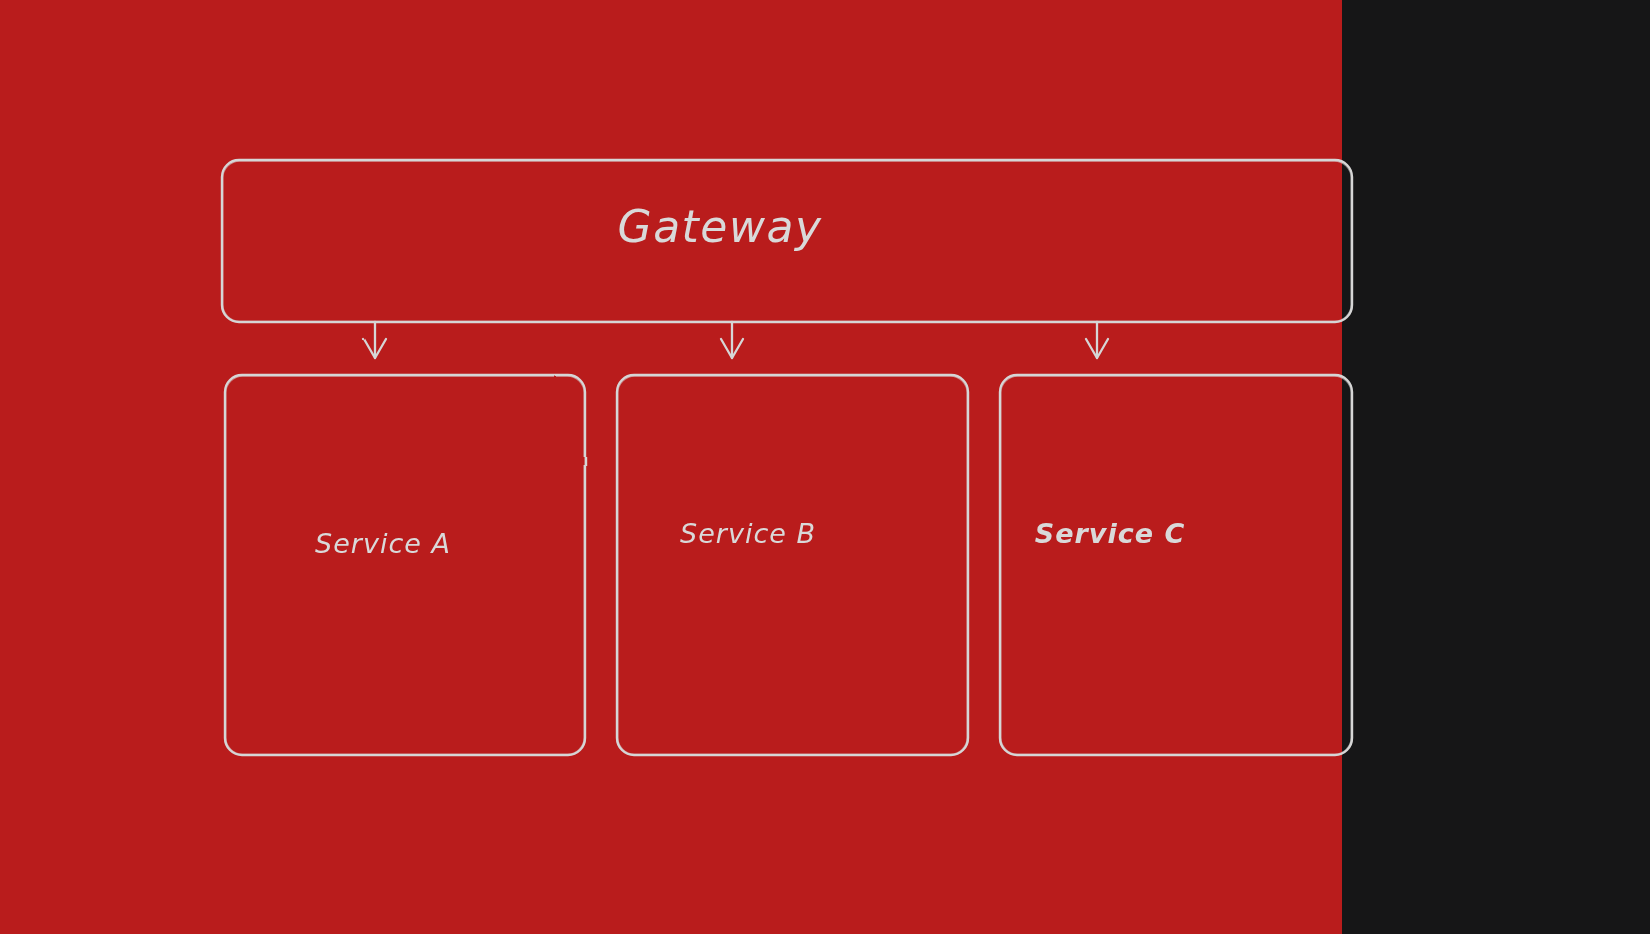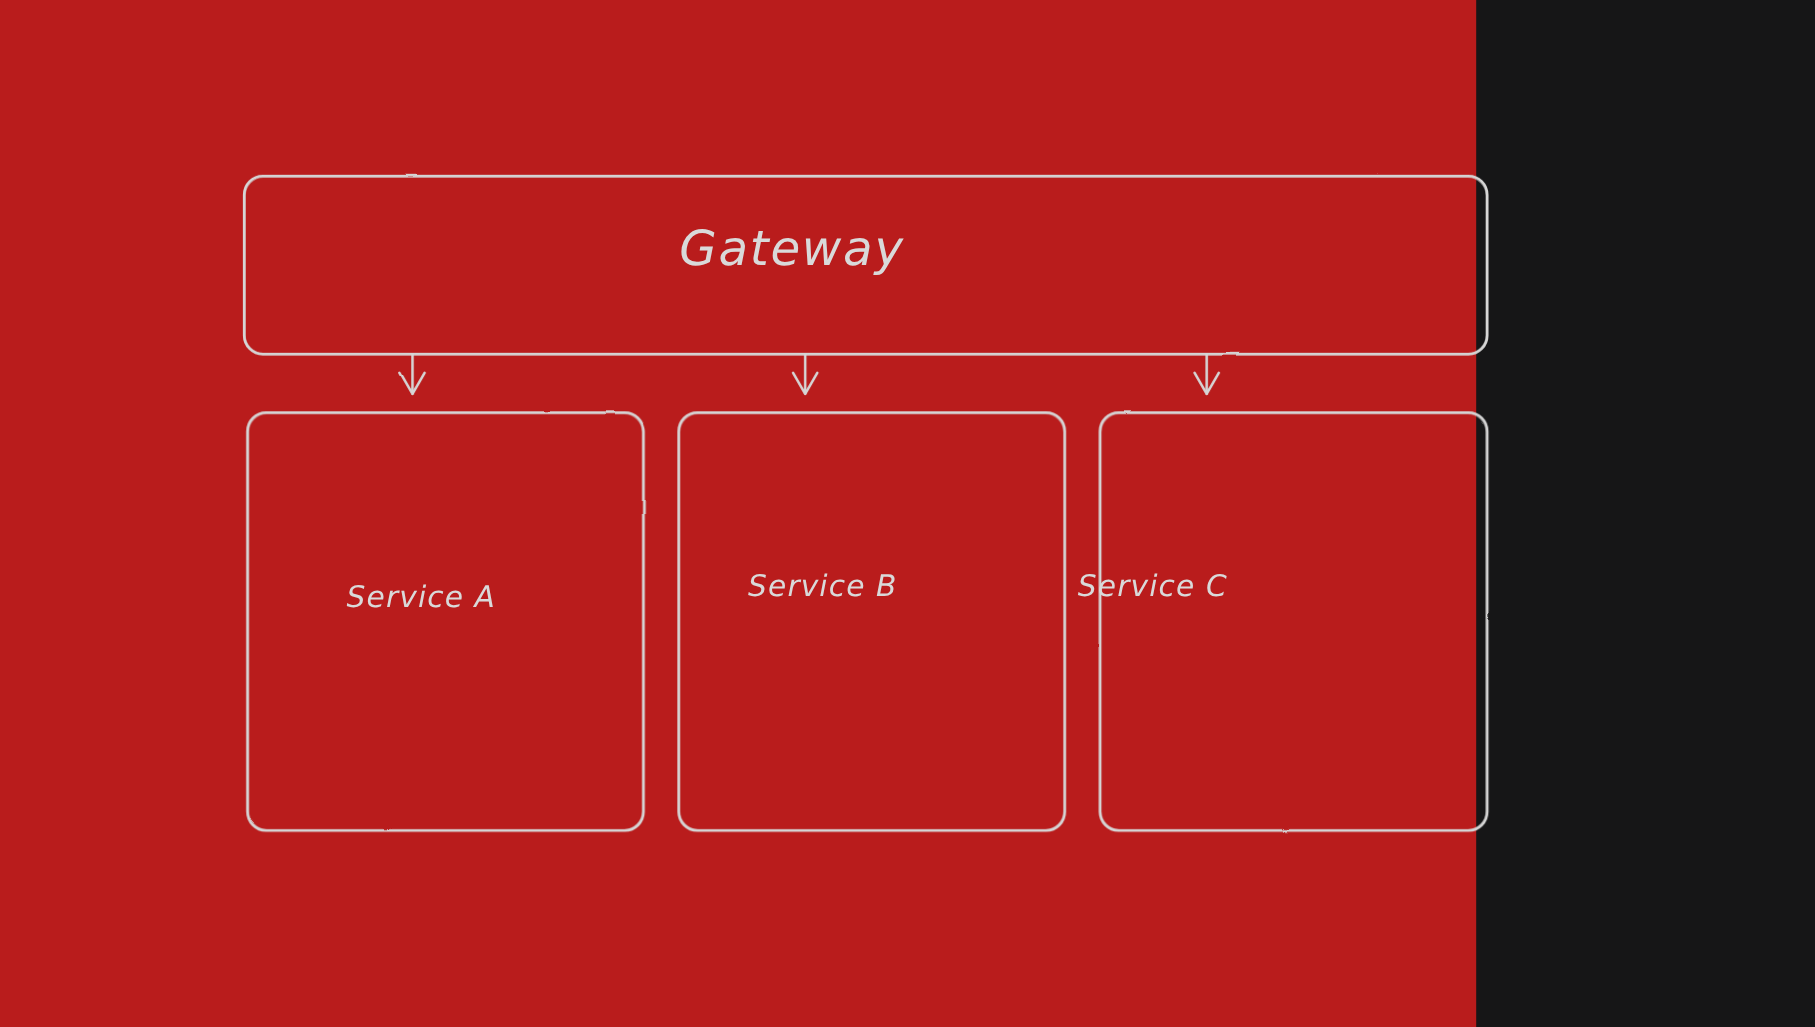--- a/index.html
+++ b/index.html
@@ -96,15 +96,15 @@
         </g>
       </g>
   </svg>
 
   <div class="node-label gateway-label" id="label-gateway" style="left: 720px; top: 226px;">Gateway</div>
 
   <div class="node-label service-label" id="label-service-a" style="left: 383px; top: 533px; margin-top: 10px;">Service A</div>
 
   <div class="node-label service-label" id="label-service-b" style="left: 748px; top: 533px; font-style: italic;">Service B</div>
 
-  <div class="node-label service-label" id="label-service-c" style="left: 1048px; top: 533px;">Service C</div>
+  <div class="node-label service-label" id="label-service-c" style="left: 1110px; top: 533px; font-weight: bold;">Service C</div>
 
 </div>
 
 </body></html>

